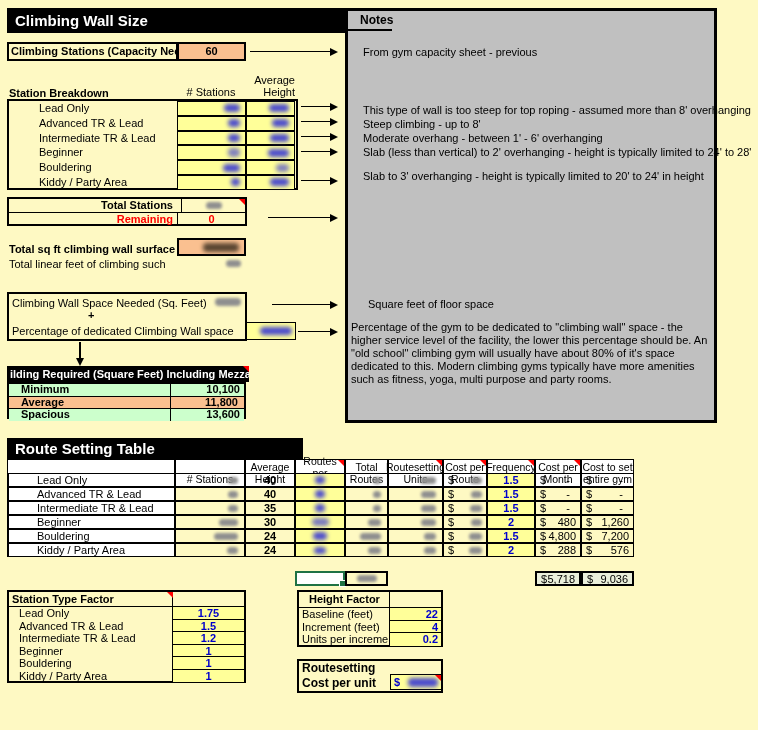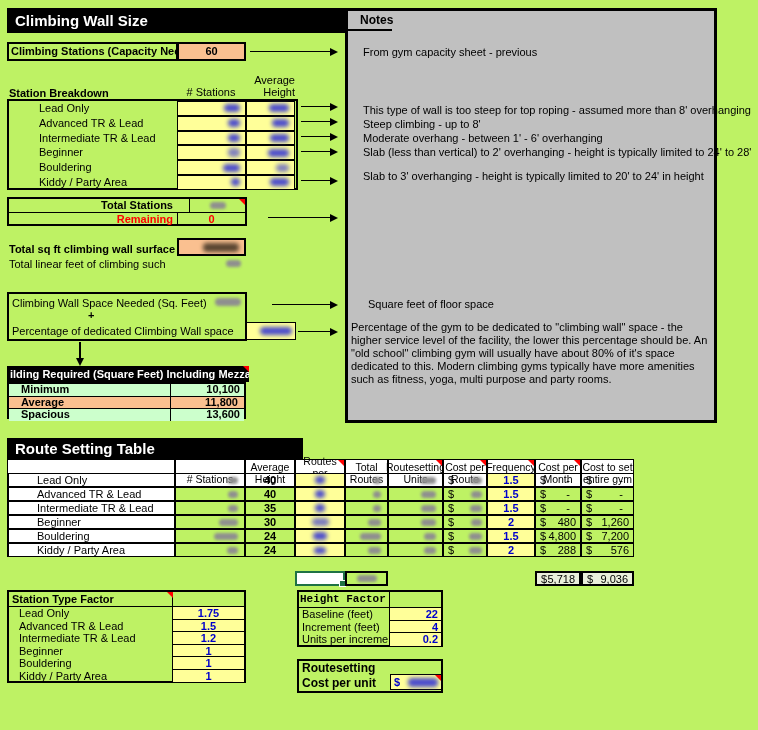--- a/index.html
+++ b/index.html
@@ -1,16 +1,16 @@
 <!DOCTYPE html>
 <html><head>
 <meta charset="utf-8">
 <style>
   html,body{margin:0;padding:0;background:#fff;}
-  #app{position:relative;width:758px;height:730px;background:#bef264;
+  #app{position:relative;width:758px;height:730px;background:#fef9c3;
        font-family:"Liberation Sans",sans-serif;font-size:11px;color:#000;overflow:hidden;}
   .abs{position:absolute;}
   .bold{font-weight:bold;}
   .nowrap{white-space:nowrap;overflow:hidden;}
   .blackbar{position:absolute;background:#000;color:#fff;font-weight:bold;}
   
   .cellbox{position:absolute;box-sizing:border-box;border:2px solid #000;}
   .thin{border-width:1px;}
   .yellow{background:#FFFF99;}
   .orange{background:#FAC090;}
@@ -138,21 +138,21 @@
     </div>
   </div>
   <div class="harrow" style="left:301px;top:106px;width:35px;"></div>
   <div class="harrow" style="left:301px;top:121px;width:35px;"></div>
   <div class="harrow" style="left:301px;top:136px;width:35px;"></div>
   <div class="harrow" style="left:301px;top:151px;width:35px;"></div>
   <div class="harrow" style="left:301px;top:180px;width:35px;"></div>
 
   <div class="cellbox thin" style="left:7px;top:197px;width:240px;height:29px;border-width:2px;">
     <div style="display:flex;height:13px;border-bottom:1px solid #000;">
-      <div class="bold" style="width:164px;text-align:right;line-height:13px;border-right:1px solid #000;padding-right:16px;">Total Stations</div>
+      <div class="bold" style="width:164px;text-align:right;line-height:13px;border-right:1px solid #000;padding-right:8px;">Total Stations</div>
       <div style="flex:1;display:flex;align-items:center;justify-content:center;position:relative;">
         <span class="pill pg" style="width:16px;height:7px;"></span>
         <span class="rtri" style="right:0;top:0;"></span>
       </div>
     </div>
     <div style="display:flex;height:13px;">
       <div class="bold" style="width:164px;text-align:right;line-height:13px;border-right:1px solid #000;padding-right:4px;color:#FF0000;">Remaining</div>
       <div class="bold" style="flex:1;text-align:center;line-height:13px;color:#FF0000;">0</div>
     </div>
   </div>
@@ -455,21 +455,21 @@
       <div class="yellow bluev" style="flex:1;text-align:center;line-height:12px;border-bottom:1px solid #000;">1</div>
     </div>
     <div class="ft-row" style="height:12.5px;">
       <div style="width:164px;padding-left:10px;line-height:12px;border-right:1px solid #000;box-sizing:border-box;">Kiddy / Party Area</div>
       <div class="yellow bluev" style="flex:1;text-align:center;line-height:12px;">1</div>
     </div>
   </div>
 
   <div class="cellbox" style="left:297px;top:590px;width:146px;height:57px;border-width:2px;">
     <div style="display:flex;height:15px;border-bottom:1px solid #000;">
-      <div class="bold" style="width:91px;padding-left:1px;line-height:15px;border-right:1px solid #000;box-sizing:border-box;font-family:Liberation Mono, monospace;">Height Factor</div>
+      <div class="bold" style="width:91px;padding-left:10px;line-height:15px;border-right:1px solid #000;box-sizing:border-box;">Height Factor</div>
       <div style="flex:1;"></div>
     </div>
     <div class="ft-row" style="height:12.6px;">
       <div class="nowrap" style="width:91px;padding-left:3px;line-height:12px;border-right:1px solid #000;box-sizing:border-box;position:relative;">Baseline (feet)</div>
       <div class="yellow bluev" style="flex:1;text-align:right;padding-right:3px;line-height:12px;border-bottom:1px solid #000;position:relative;">22</div>
     </div>
     <div class="ft-row" style="height:12.6px;">
       <div class="nowrap" style="width:91px;padding-left:3px;line-height:12px;border-right:1px solid #000;box-sizing:border-box;">Increment (feet)</div>
       <div class="yellow bluev" style="flex:1;text-align:right;padding-right:3px;line-height:12px;border-bottom:1px solid #000;">4</div>
     </div>

